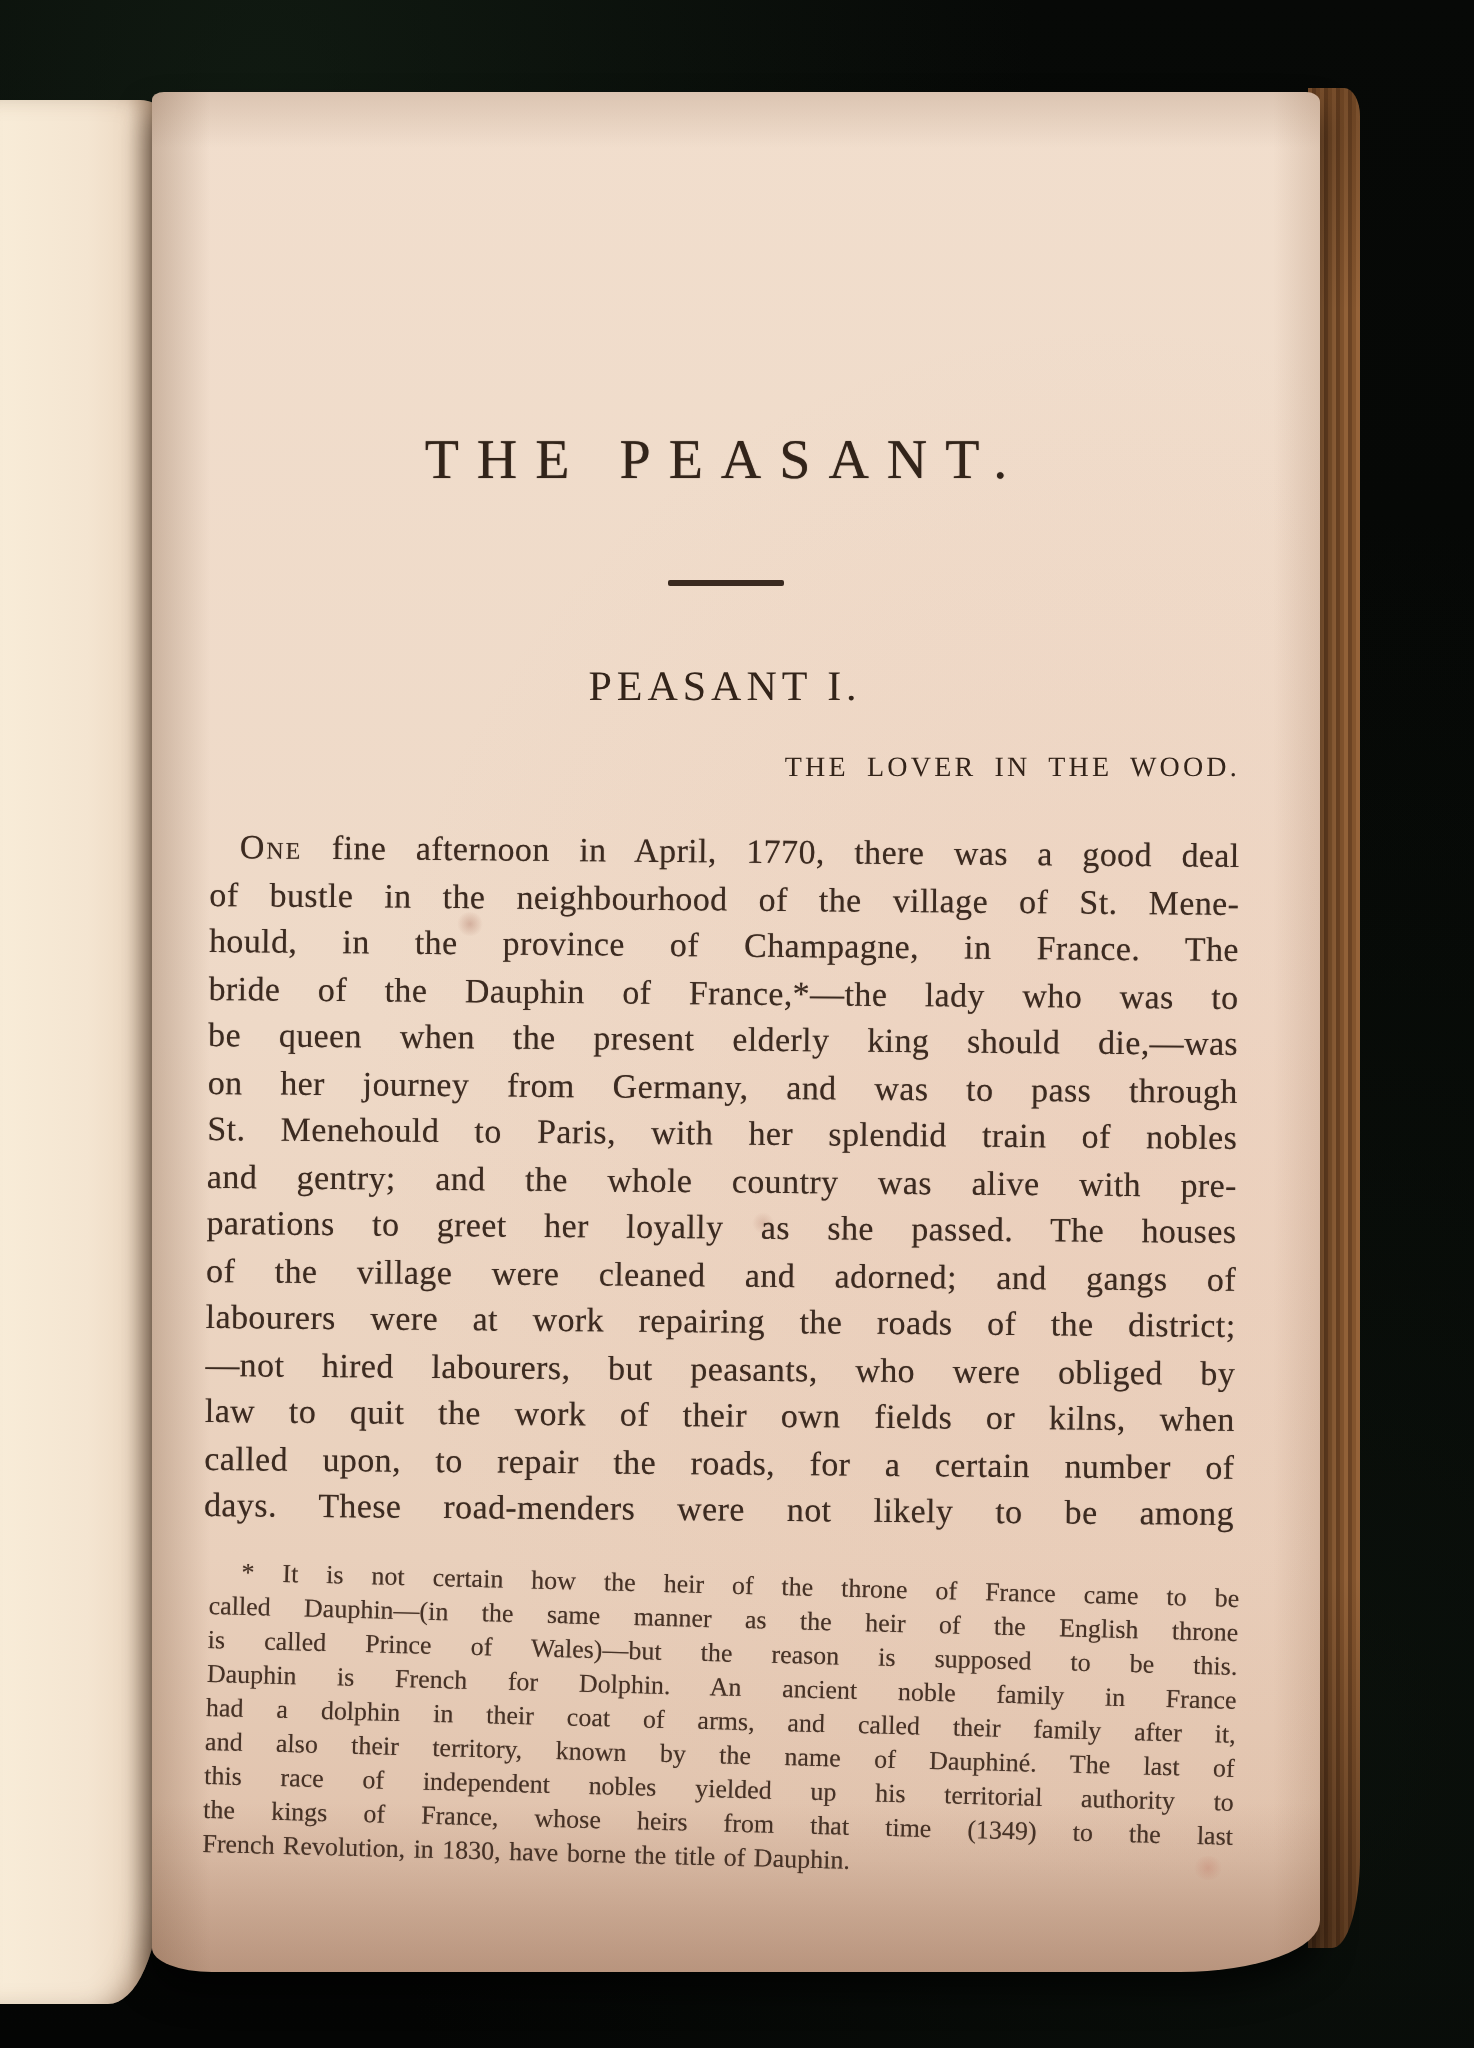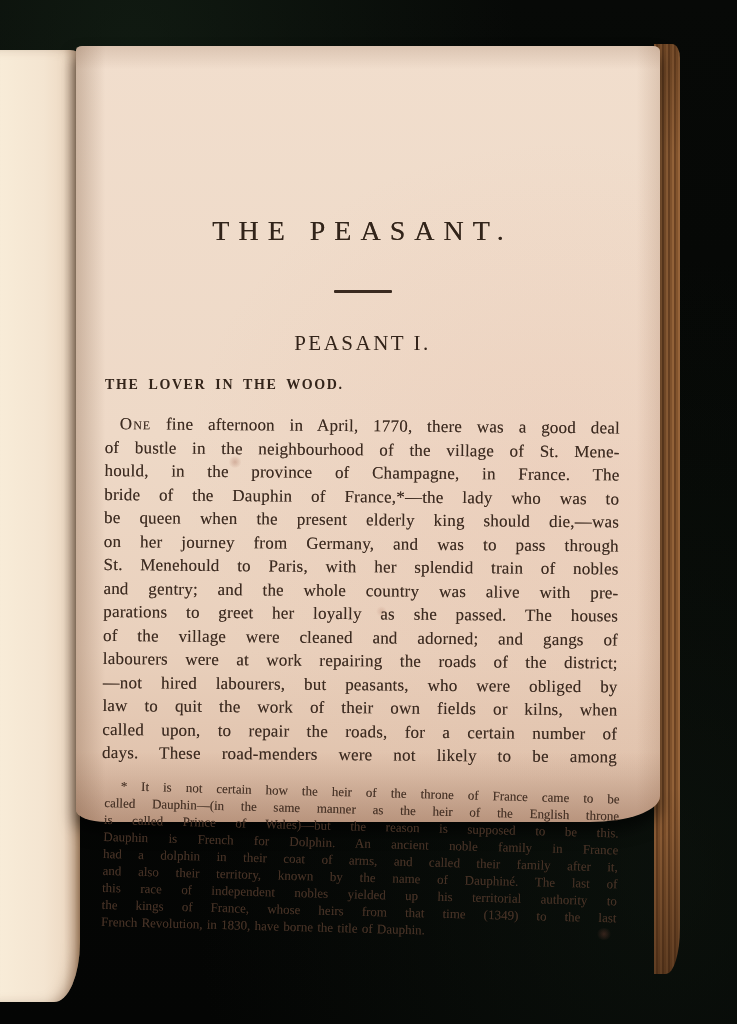--- a/index.html
+++ b/index.html
@@ -25,21 +25,21 @@
   .fore-edge{
     position:absolute;left:654px;top:44px;width:26px;height:930px;
     background:
       linear-gradient(180deg, rgba(60,35,16,.35) 0%, rgba(0,0,0,0) 12%, rgba(0,0,0,0) 80%, rgba(40,22,10,.5) 100%),
       repeating-linear-gradient(90deg,#96643a 0 2px,#6d4424 2px 4px,#84552e 4px 6px);
     border-top-right-radius:8px 14px;
     border-bottom-right-radius:14px 46px;
   }
   
   .page{
-    position:absolute;left:76px;top:46px;width:584px;height:776px;
+    position:absolute;left:76px;top:46px;width:584px;height:940px;
     z-index:2;
     background:
       radial-gradient(ellipse at 82% 55%, rgba(228,172,150,.16) 0%, rgba(228,172,150,0) 55%),
       linear-gradient(90deg, rgba(118,84,58,.30) 0%, rgba(118,84,58,0) 5%),
       linear-gradient(270deg, rgba(140,96,66,.20) 0%, rgba(140,96,66,0) 4%),
       linear-gradient(180deg, rgba(120,80,55,.18) 0%, rgba(120,80,55,0) 3%, rgba(120,80,55,0) 91%, rgba(110,66,44,.28) 100%),
       linear-gradient(180deg,#f1decd 0%,#eed9c7 50%,#e9d0bc 78%,#e0c2ac 94%,#d5b49d 100%);
     border-top-left-radius:6px 4px;
     border-top-right-radius:7px 5px;
     border-bottom-left-radius:30px 12px;
@@ -54,22 +54,22 @@
     text-shadow:0 0 .5px rgba(50,36,26,.7);
   }
   .divider{
     margin:44px auto 0;width:58px;height:3px;background:#3a2a20;border-radius:1px;
   }
   .chapter{
     margin:39px 0 0 0;font-size:21px;line-height:22px;font-weight:normal;
     letter-spacing:2.5px;text-align:center;color:#33241a;
   }
   .section{
-    margin:23px 0 0 0;font-size:14px;line-height:15px;font-weight:bold;
-    letter-spacing:1.6px;word-spacing:4px;text-align:left;color:#33241a;
+    margin:23px 0 0 0;font-size:14px;line-height:15px;font-weight:normal;
+    letter-spacing:1.6px;word-spacing:4px;text-align:right;color:#33241a;
   }
   .bodytext{
     margin-top:20px;font-size:17px;line-height:23.5px;
     transform:rotate(.5deg);transform-origin:0 0;
     word-spacing:1.5px;letter-spacing:.2px;
     text-shadow:0 0 .4px rgba(58,40,28,.55);
   }
   .bline{text-align:justify;text-align-last:justify;overflow:hidden;white-space:nowrap;display:flex;justify-content:space-between;}
   .bline{display:block;white-space:normal;}
   .bline.first{text-indent:15px;}

